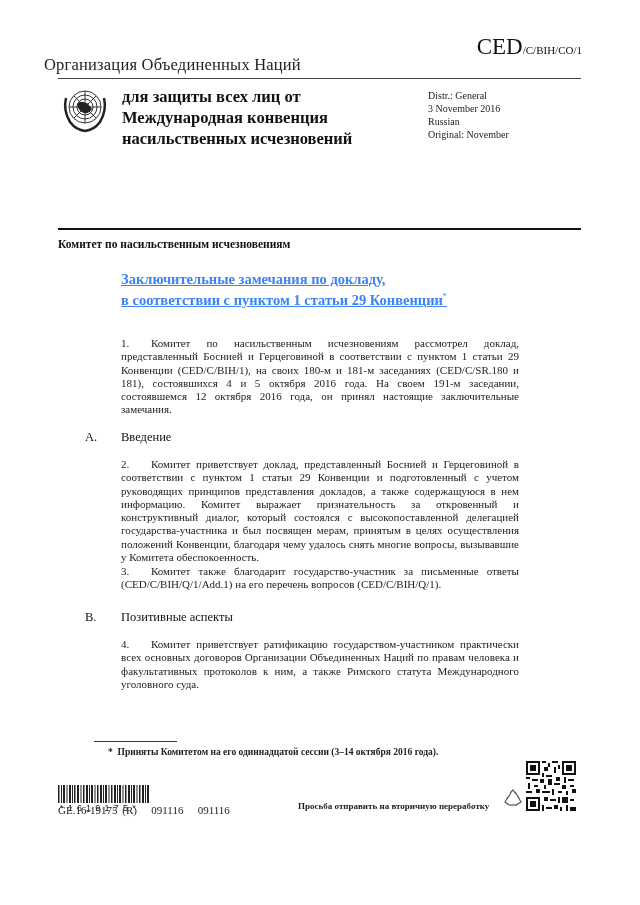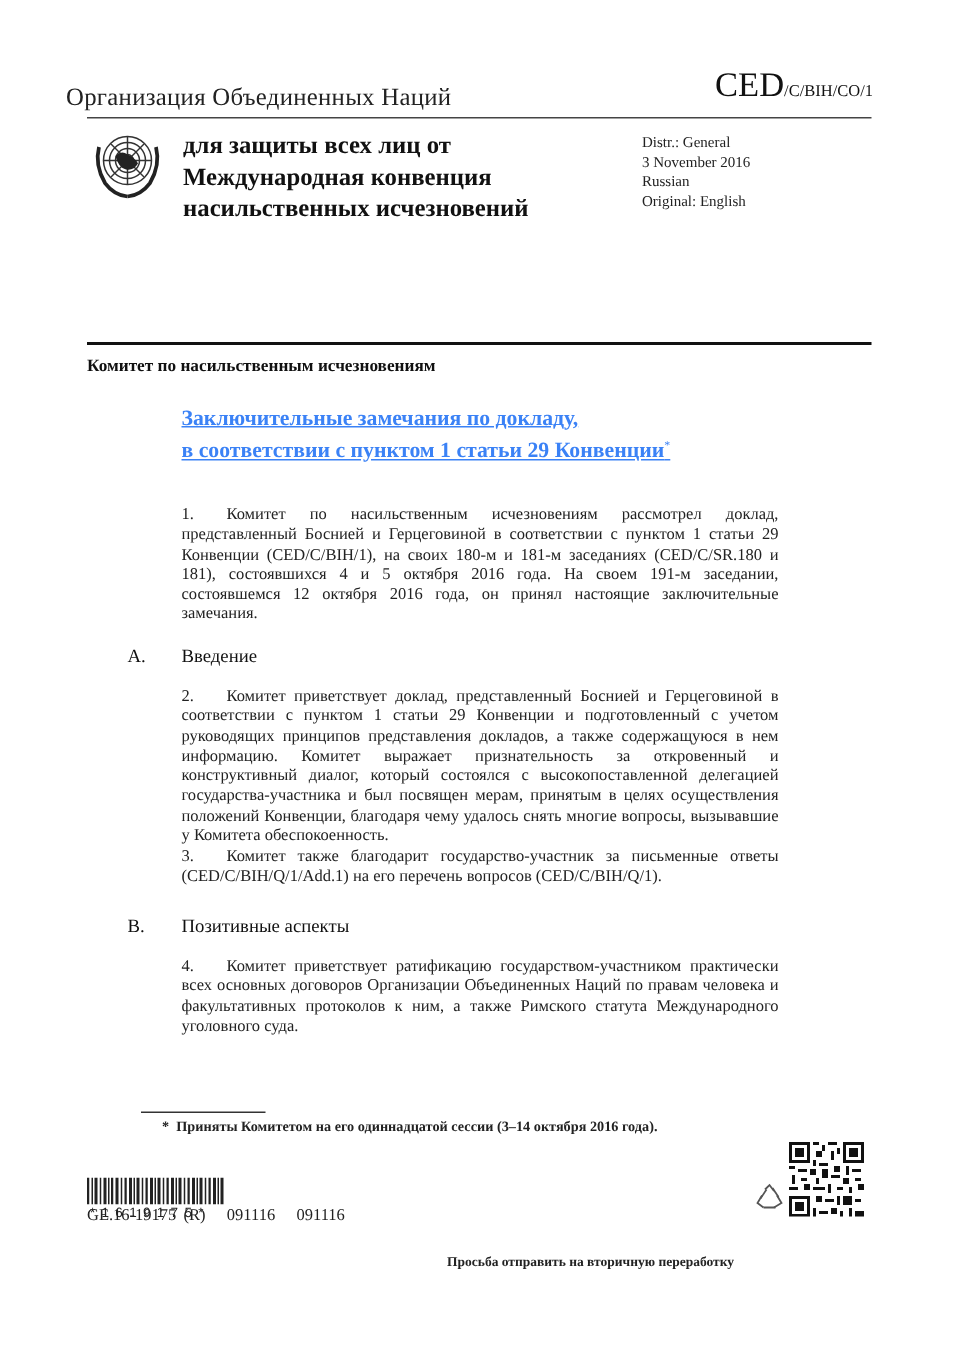--- a/index.html
+++ b/index.html
@@ -1,21 +1,21 @@
 <!DOCTYPE html>
 <html><head>
 <meta charset="utf-8">
 <style>
   * { margin:0; padding:0; box-sizing:border-box; }
   html, body { width:640px; height:905px; background:#ffffff; overflow:hidden; }
   body { position:relative; font-family:"Liberation Serif","DejaVu Serif",serif; color:#111; }
   .abs { position:absolute; }
 
   .org-name { left:44px; top:55px; font-size:16.5px; color:#222; letter-spacing:0.2px; }
-  .symbol { right:58px; top:44px; font-size:22px; color:#111; }
+  .symbol { right:58px; top:34px; font-size:22px; color:#111; }
   .symbol .big { font-size:23px; }
   .symbol .small { font-size:11px; }
   .rule-top { left:58px; top:78px; width:523px; height:1px; background:#444; }
 
   .emblem { left:60px; top:84px; width:50px; height:50px; }
   .conv-title { left:122px; top:86px; font-size:16.5px; font-weight:bold; line-height:21px; color:#111; }
   .distr { left:428px; top:89px; font-size:10px; line-height:13px; color:#222; }
 
   .rule-thick { left:58px; top:228px; width:523px; height:2px; background:#111; }
   .committee { left:58px; top:238px; font-size:11.5px; font-weight:bold; color:#111; }
@@ -29,21 +29,21 @@
   .sec-head { left:85px; font-size:12.5px; font-weight:normal; color:#111; }
   .sec-head .letter { display:inline-block; width:36px; }
 
   .fn-rule { left:94px; top:741px; width:83px; height:1px; background:#333; }
   .footnote { left:108px; top:747px; font-size:9.5px; color:#222;font-weight:bold; }
   .job-no { left:58px; top:804px; font-size:11px; color:#222; word-spacing:2px; }
 
   .barcode { left:58px; top:785px; width:92px; height:18px; }
   .barcode-num { left:60px; top:803px; font-size:9px; letter-spacing:4.2px; color:#222; font-family:Liberation Sans, sans-serif; }
 
-  .recycle-text { left:298px; top:836px; font-size:9px; font-weight:bold; color:#222; }
+  .recycle-text { left:298px; top:801px; font-size:9px; font-weight:bold; color:#222; }
   .recycle-icon { left:503px; top:789px; width:20px; height:20px; }
   .qr { left:526px; top:761px; width:50px; height:50px; }
 </style>
 </head>
 <body>
 
 <div class="abs org-name">Организация Объединенных Наций</div>
 <div class="abs symbol"><span class="big">CED</span><span class="small">/C/BIH/CO/1</span></div>
 <div class="abs rule-top"></div>
 
@@ -66,21 +66,21 @@
 <div class="abs conv-title">
   <div>для защиты всех лиц от</div>
   <div>Международная конвенция</div>
   <div>насильственных исчезновений</div>
 </div>
 
 <div class="abs distr">
   <div>Distr.: General</div>
   <div>3 November 2016</div>
   <div>Russian</div>
-  <div>Original: English</div>
+  <div>Original: November</div>
 </div>
 
 <div class="abs rule-thick"></div>
 <div class="abs committee">Комитет по насильственным исчезновениям</div>
 
 <div class="abs doc-title">
   <div>Заключительные замечания по докладу,</div>
   <div><span>в соответствии с пунктом 1 статьи 29 Конвенции</span><sup>*</sup></div>
 </div>
 

